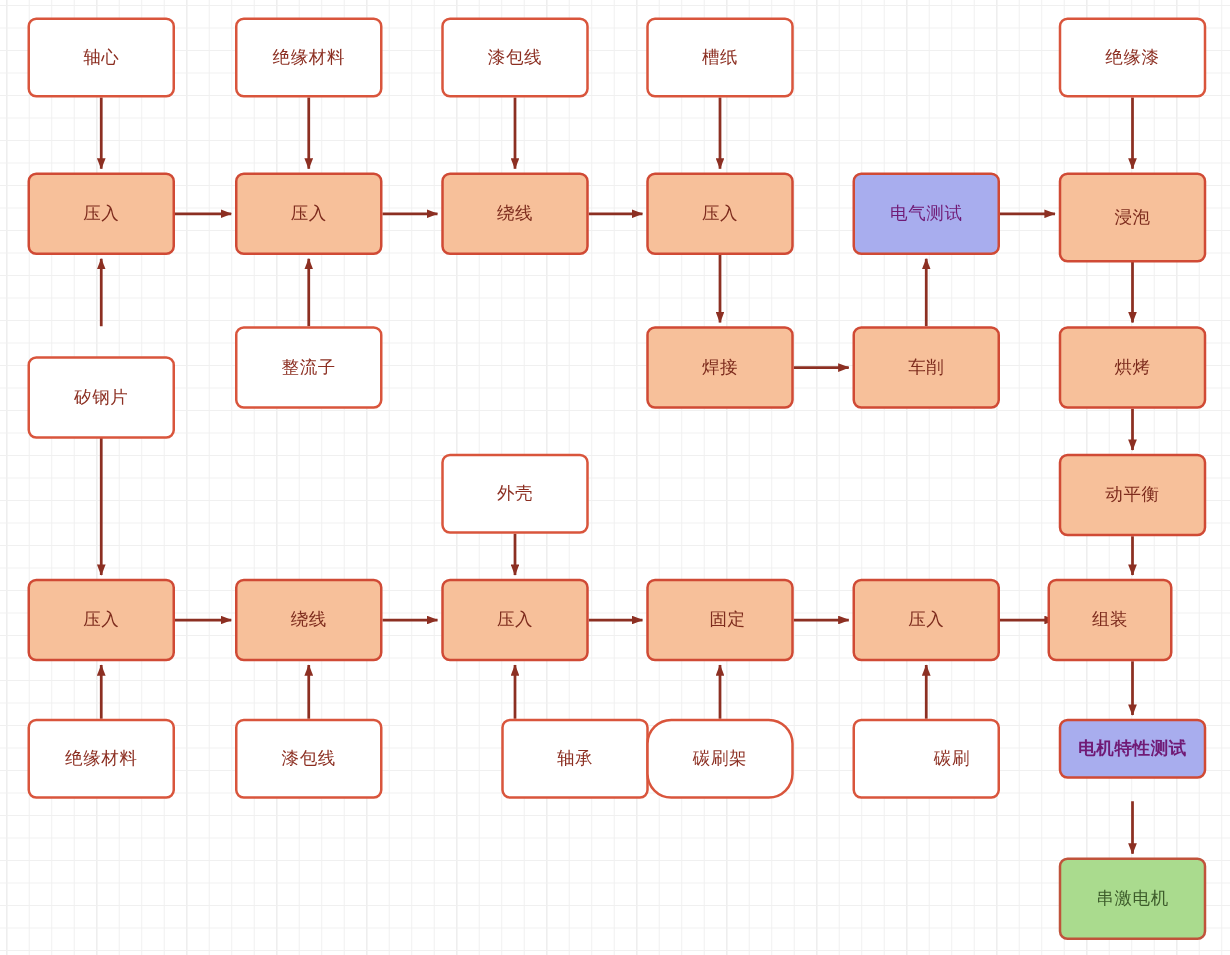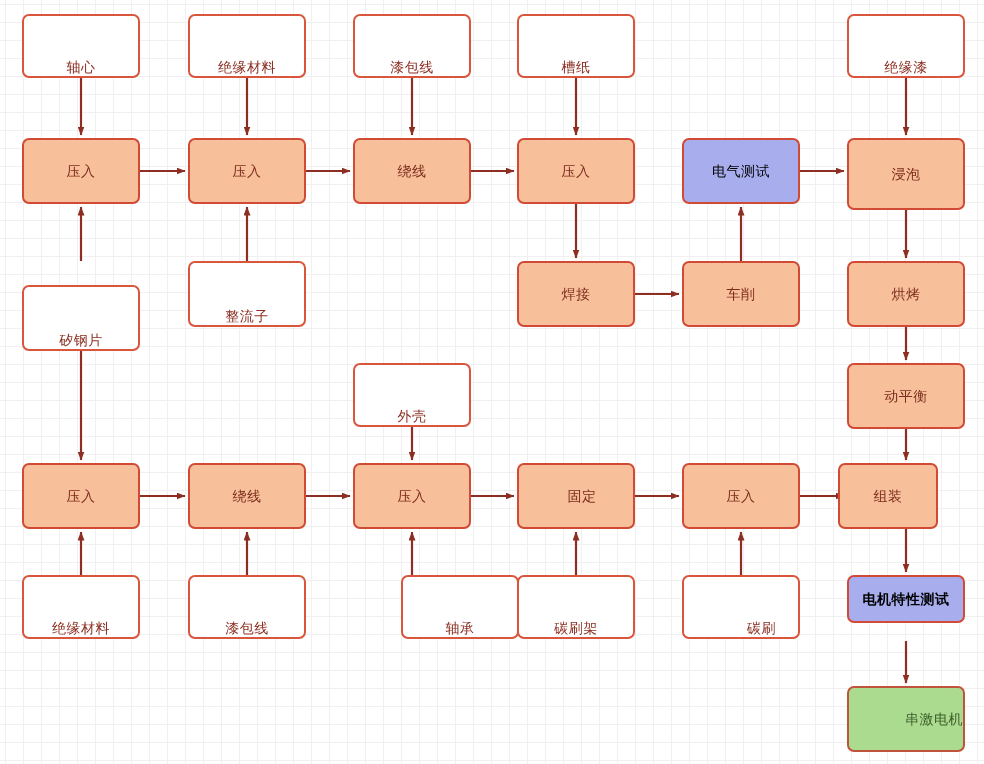--- a/index.html
+++ b/index.html
@@ -51,31 +51,30 @@
     font-size: 14px;
     line-height: 1.2;
     text-align: center;
     white-space: nowrap;
     letter-spacing: 0.5px;
   }
   .node.material {
     background: #ffffff;
     border-color: #d9553c;
     color: #8c2f22;
-    align-items: flex-end;
   }
   .node.process {
     background: #f7c09a;
     border-color: #d04a35;
     color: #7d2b1d;
   }
   .node.test {
     background: #a8adee;
     border-color: #d04a35;
-    color: #000000;
+    color: #701a75;
   }
   .node.product {
     background: #aadb8e;
     border-color: #c0533b;
     color: #3d5c2b;
   }
 </style>
 </head>
 <body>
 
@@ -195,26 +194,26 @@
       </div>
       <div class="node material" style="left: 22px; top: 575px; width: 118px; height: 64px;">
         <span>绝缘材料</span>
       </div>
       <div class="node material" style="left: 188px; top: 575px; width: 118px; height: 64px;">
         <span>漆包线</span>
       </div>
       <div class="node material" style="left: 353px; top: 575px; width: 118px; height: 64px; margin-left: 48px;">
         <span>轴承</span>
       </div>
-      <div class="node material" style="left: 517px; top: 575px; width: 118px; height: 64px;">
+      <div class="node material" style="left: 517px; top: 575px; width: 118px; height: 64px; border-radius: 20px;">
         <span>碳刷架</span>
       </div>
       <div class="node material" style="left: 682px; top: 575px; width: 118px; height: 64px; padding-left: 41px;">
         <span>碳刷</span>
       </div>
       <div class="node test" style="left: 847px; top: 575px; width: 118px; height: 48px; font-weight: bold;">
         <span>电机特性测试</span>
       </div>
-      <div class="node product" style="left: 847px; top: 686px; width: 118px; height: 66px; justify-content: flex-end;">
+      <div class="node product" style="left: 847px; top: 686px; width: 118px; height: 66px;">
         <span>串激电机</span>
       </div>
     </div>
 </div>
 
 </body></html>

